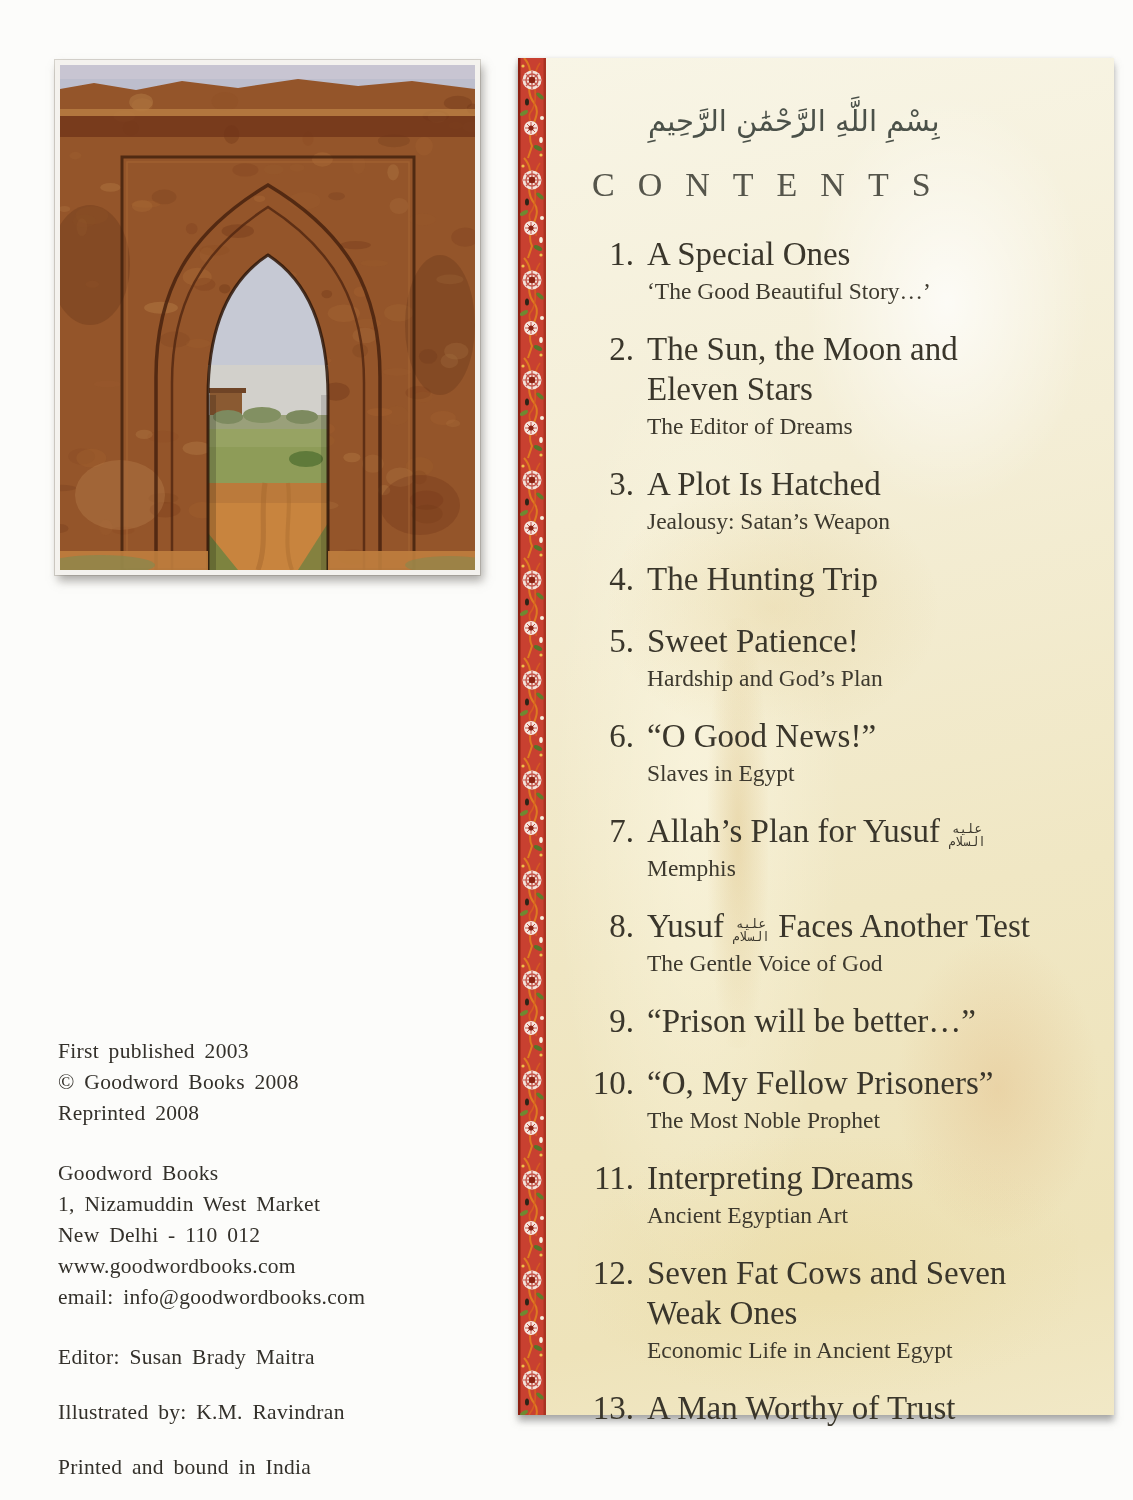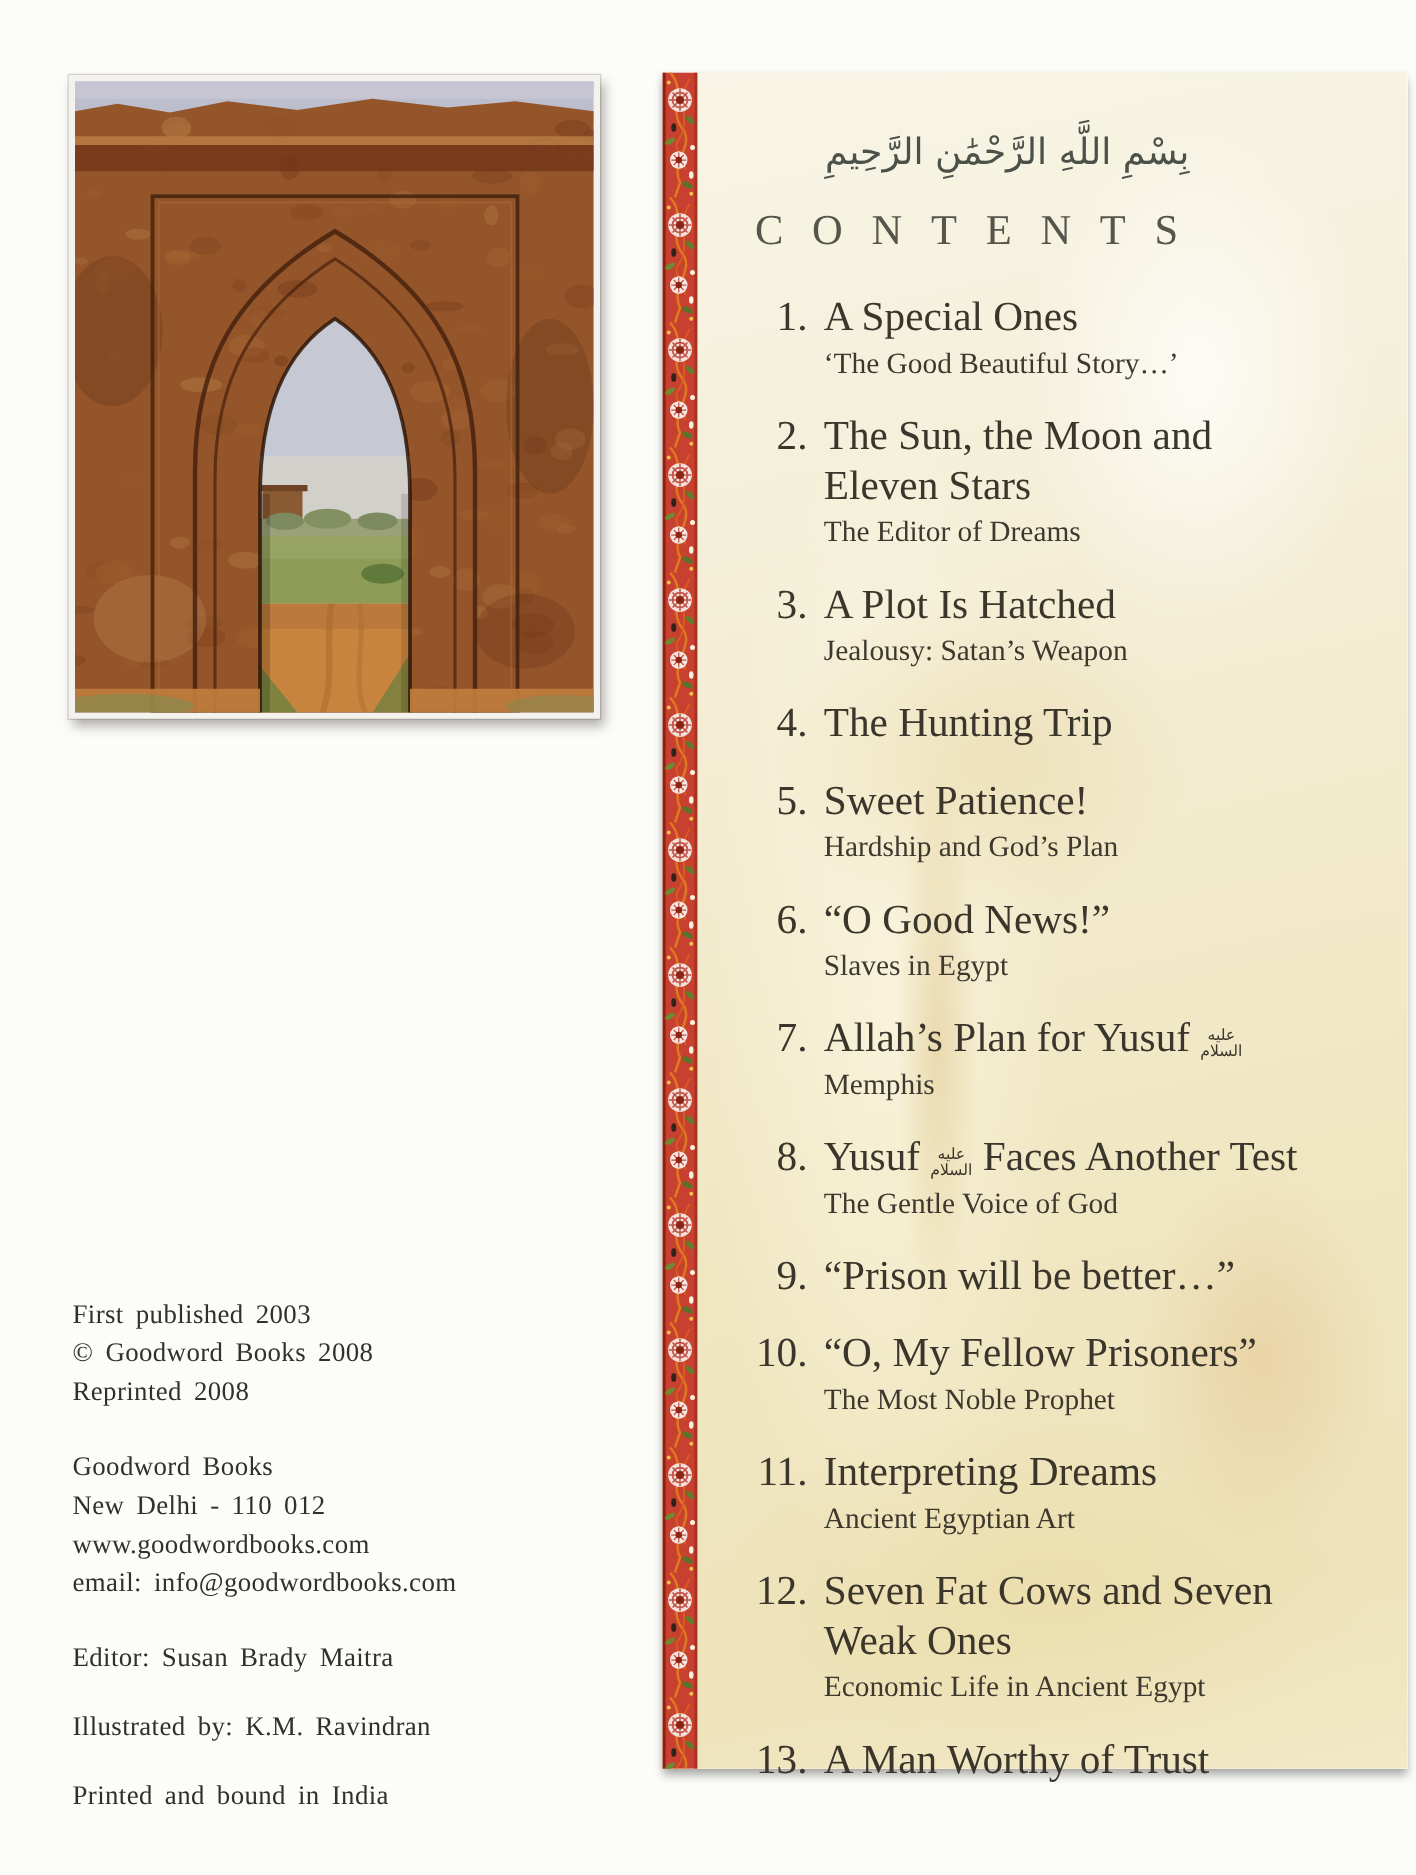--- a/index.html
+++ b/index.html
@@ -22,21 +22,21 @@
     position:absolute;left:58px;top:1036px;width:420px;
     font-size:21.5px;line-height:31px;color:#33302a;
     word-spacing:4px;letter-spacing:.3px;
   }
   .pub-block{margin:0 0 29px 0;}
   .pub-block.tight{margin-bottom:24px;}
   .pub-block p{margin:0;}
 
   
   .panel{
-    position:absolute;left:530px;top:58px;width:596px;height:1357px;
+    position:absolute;left:518px;top:58px;width:596px;height:1357px;
     background:
       radial-gradient(closest-side at 72% 18%, rgba(255,255,255,.75), rgba(255,255,255,0) 85%),
       radial-gradient(closest-side at 30% 55%, rgba(255,252,235,.5), rgba(255,252,235,0) 80%),
       linear-gradient(168deg,#f8f5e6 0%,#f4eed6 32%,#f0e7c4 62%,#eee3ba 88%,#f1e8c6 100%);
     box-shadow:0 6px 7px rgba(105,105,105,.55), -1px 0 3px rgba(160,160,160,.25);
   }
   .strip{position:absolute;left:0;top:0;width:28px;height:1357px;}
   .wm{position:absolute;pointer-events:none;}
   .wm.trunk{left:190px;top:560px;width:60px;height:430px;border-radius:30px;
     background:radial-gradient(ellipse at center, rgba(214,182,112,.38), rgba(214,182,112,0) 75%);}
@@ -66,21 +66,21 @@
     font-size:33px;line-height:40px;color:#3a362b;
   }
   .toc-text{flex:1 1 auto;min-width:0;}
   .toc-title{font-size:33px;line-height:40px;white-space:pre-line;color:#3a362b;}
   .toc-sub{font-size:23.5px;line-height:31px;margin-top:2px;color:#3d392e;}
   .honorific{
     display:inline-block;font-family:"DejaVu Sans", sans-serif;
     font-size:12.5px;line-height:1.05;text-align:center;
     vertical-align:-4px;color:#3a362b;
   }
-  .honorific span{display:block;}
+  .honorific span{display:block;font-family:Liberation Mono, monospace;}
 </style>
 </head>
 <body>
 
 <div class="canvas">
 
   <div class="photo-wrap">
     <svg width="415" height="505" viewBox="0 0 415 505">
 
       <rect x="0" y="0" width="415" height="34" fill="#bdbecd"></rect>
@@ -249,20 +249,21 @@
   </div>
 
   <div class="pub-info">
       <div class="pub-block">
         <p>First published 2003</p>
         <p>© Goodword Books 2008</p>
         <p>Reprinted 2008</p>
       </div>
       <div class="pub-block">
         <p>Goodword Books</p>
+        <p>1, Nizamuddin West Market</p>
         <p>New Delhi - 110 012</p>
         <p>www.goodwordbooks.com</p>
         <p>email:  info@goodwordbooks.com</p>
       </div>
       <div class="pub-block tight">
         <p>Editor: Susan Brady Maitra</p>
       </div>
       <div class="pub-block tight">
         <p>Illustrated by: K.M. Ravindran</p>
       </div>

